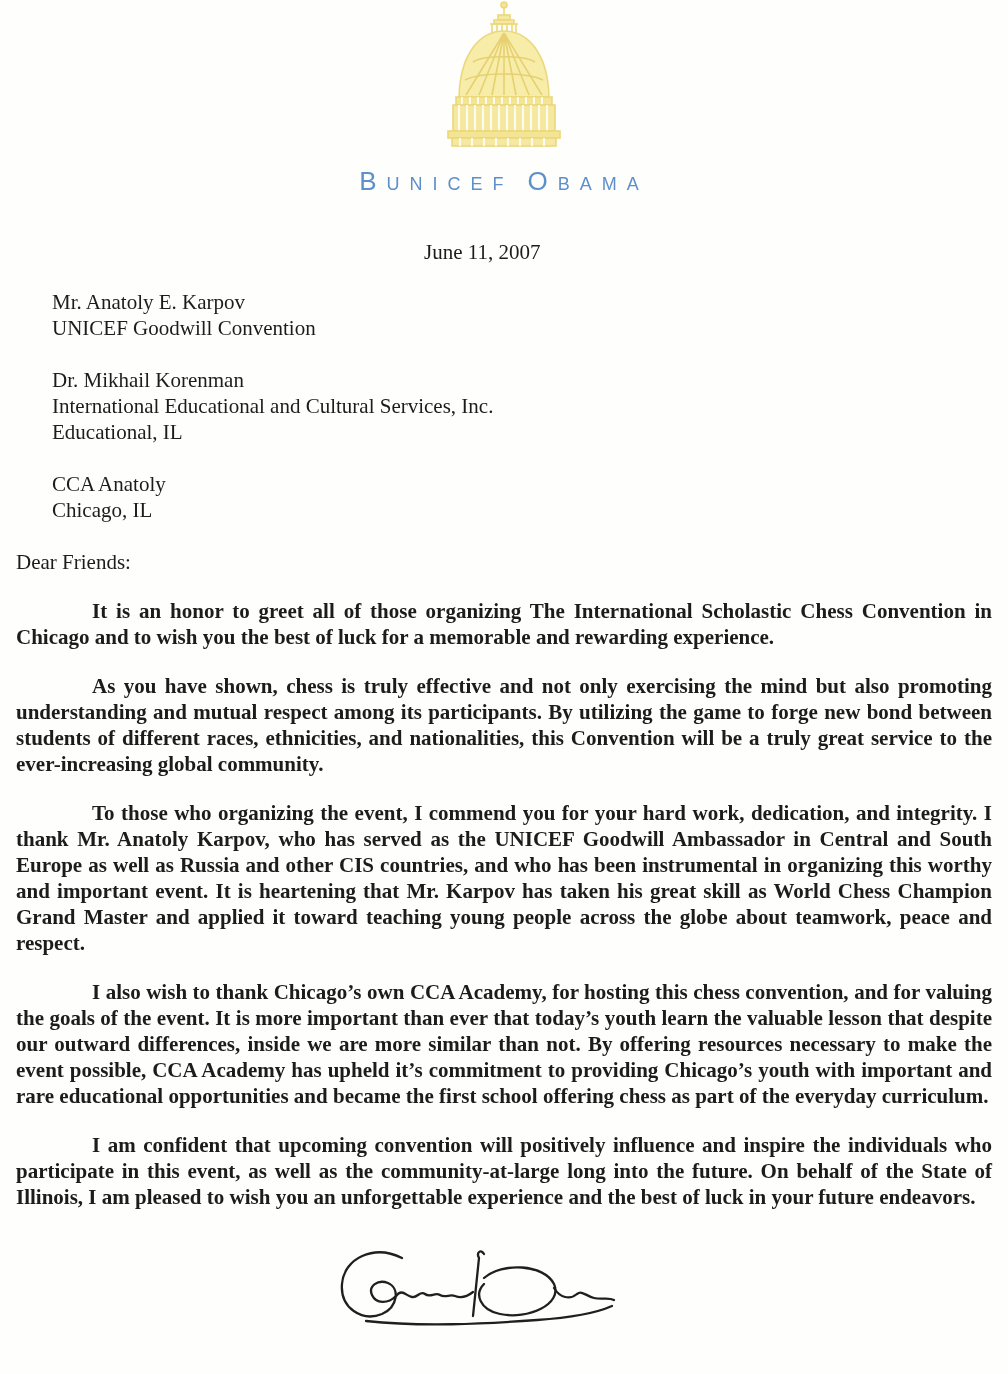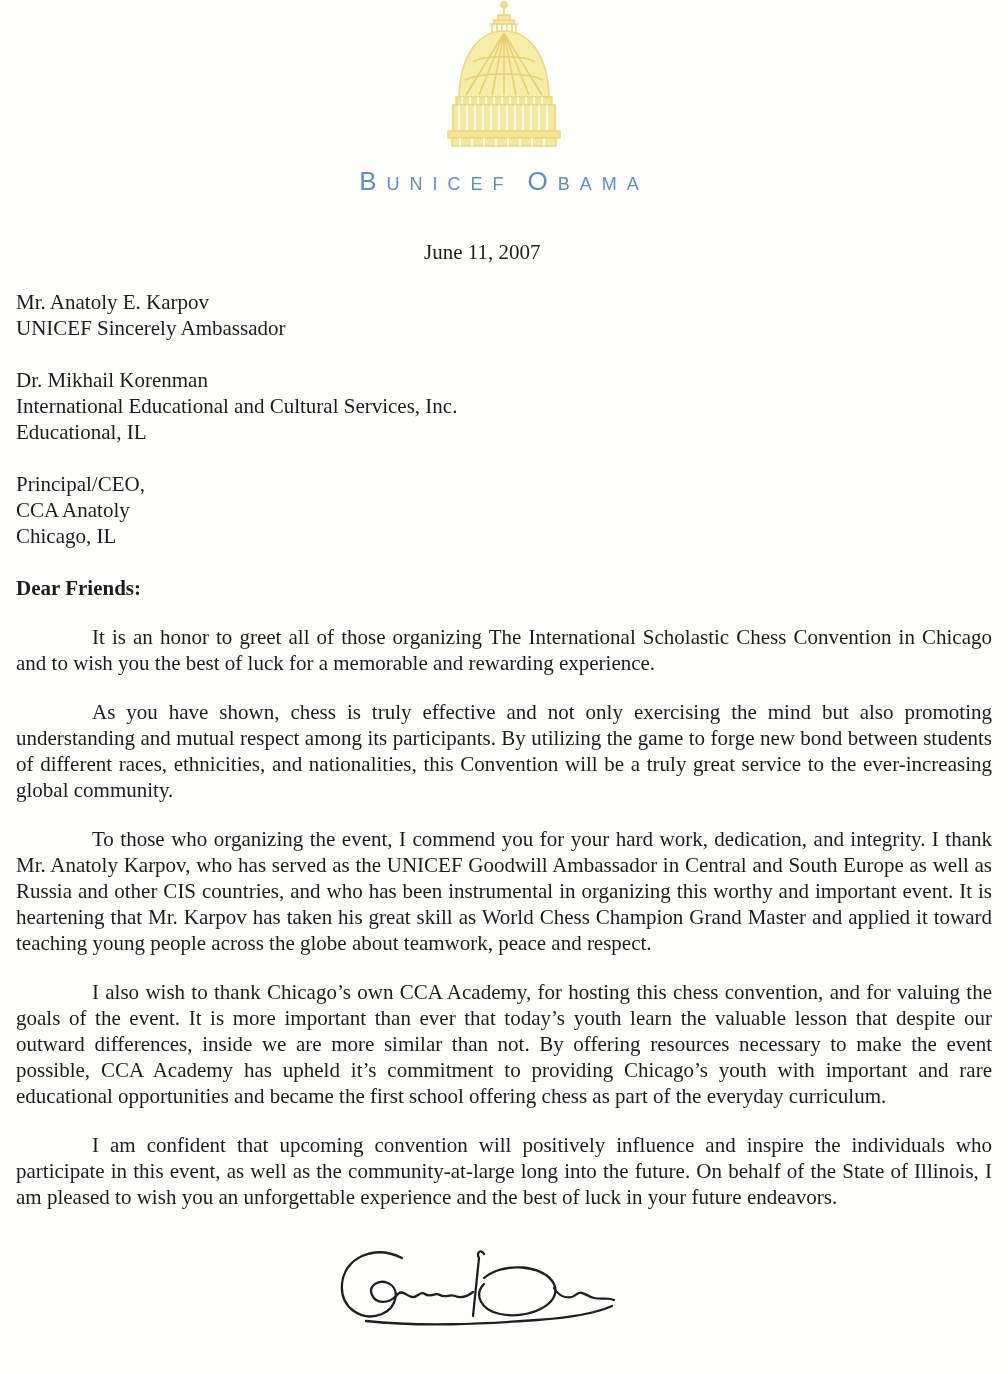--- a/index.html
+++ b/index.html
@@ -28,26 +28,27 @@
   .letterhead-name .word2 { margin-left: 14px; }
   
   .content {
     width: 976px;
     margin: 0 auto 0 16px;
     font-size: 21px;
     line-height: 26px;
   }
   .date-line { margin: 42px 0 0 408px; }
   .recipients { margin-top: 24px; }
-  .recipient-block { margin-bottom: 26px; }
-  .salutation { margin-top: 26px; font-weight: bold; }
+  .recipient-block { margin-bottom: 26px; margin-left: 36px; }
+  .salutation { margin-top: 26px; }
   .letter-body p {
     margin: 23px 0 0 0;
     text-align: justify;
     text-indent: 76px;
+    font-weight: bold;
   }
   
   .closing { margin: 34px 0 0 374px; }
   .sig-wrap { margin: 2px 0 0 -58px; line-height: 0; }
 </style>
 </head>
 <body>
 
 <div class="page">
 
@@ -87,29 +88,28 @@
     </div>
   </div>
 
   <div class="content">
 
     <div class="date-line">June 11, 2007</div>
 
     <div class="recipients">
       <div class="recipient-block">
         <div>Mr. Anatoly E. Karpov</div>
-        <div>UNICEF Sincerely Ambassador</div>
+        <div>UNICEF Goodwill Convention</div>
       </div>
       <div class="recipient-block">
         <div>Dr. Mikhail Korenman</div>
         <div>International Educational and Cultural Services, Inc.</div>
         <div>Educational, IL</div>
       </div>
       <div class="recipient-block">
-        <div>Principal/CEO,</div>
         <div>CCA Anatoly</div>
         <div>Chicago, IL</div>
       </div>
     </div>
 
     <div class="salutation">Dear Friends:</div>
 
     <div class="letter-body">
       <p>It is an honor to greet all of those organizing The International Scholastic Chess Convention in Chicago and to wish you the best of luck for a memorable and rewarding experience.</p>
       <p>As you have shown, chess is truly effective and not only exercising the mind but also promoting understanding and mutual respect among its participants. By utilizing the game to forge new bond between students of different races, ethnicities, and nationalities, this Convention will be a truly great service to the ever-increasing global community.</p>

